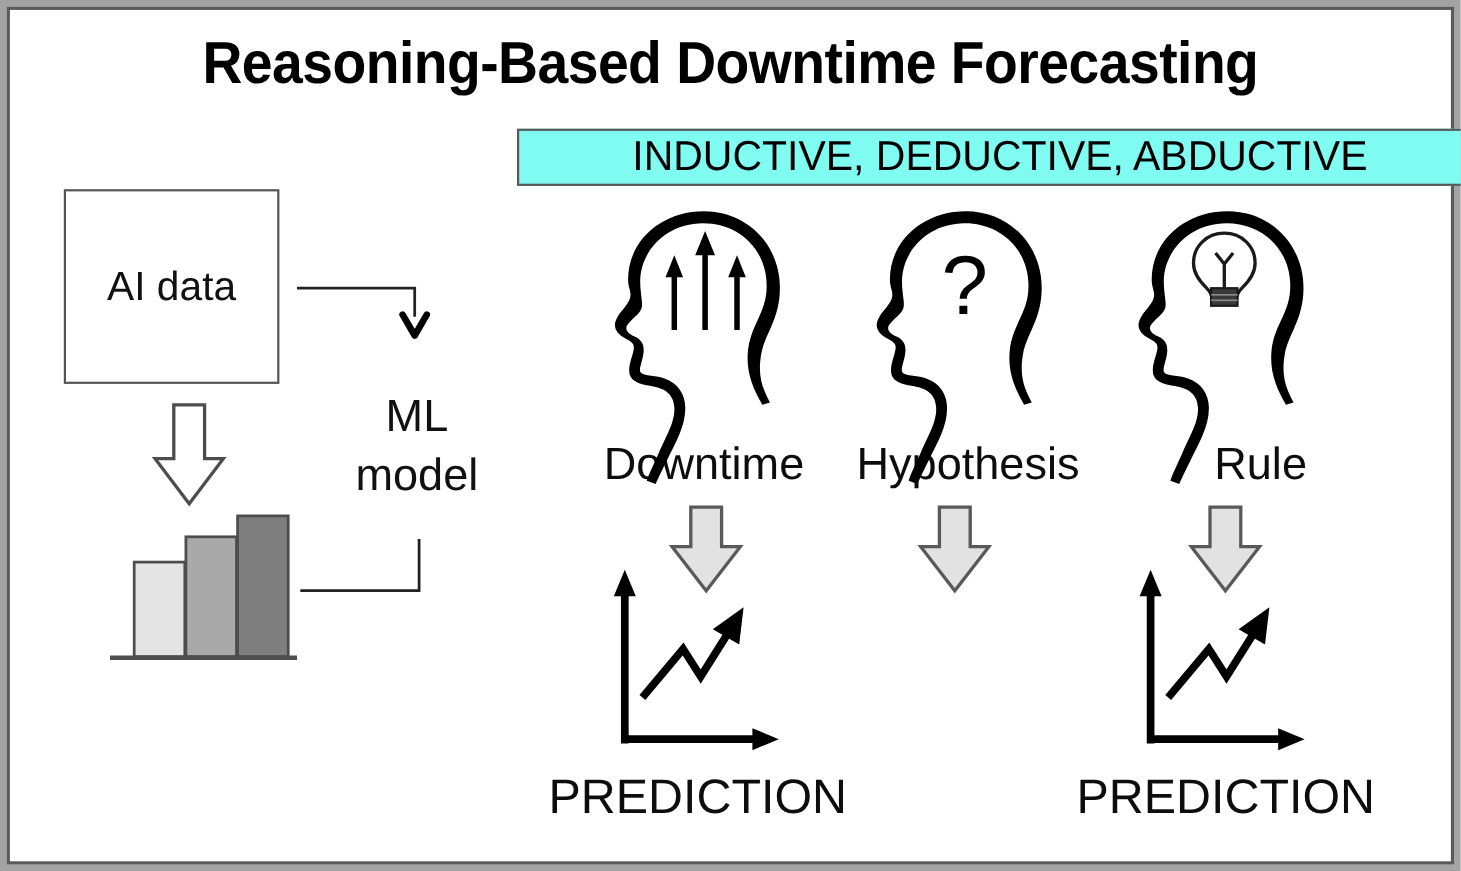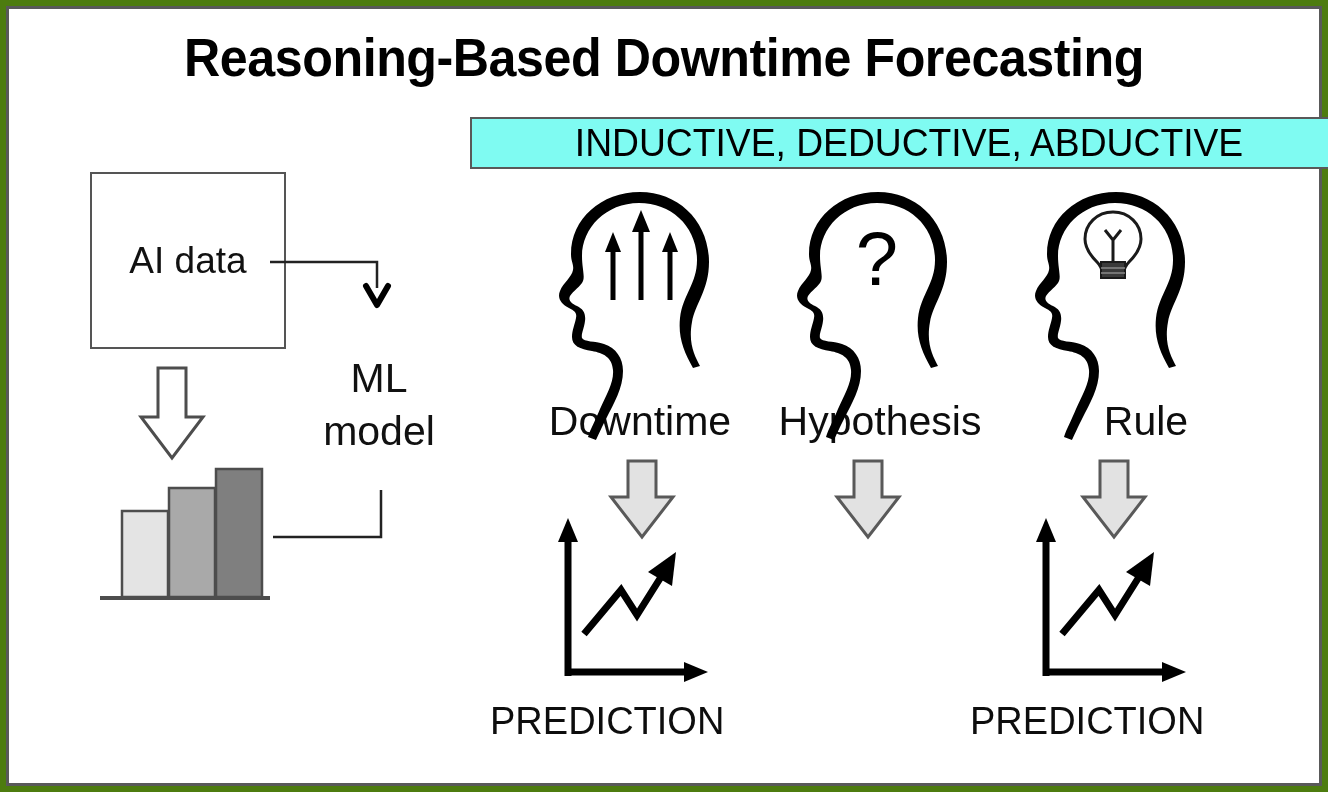--- a/index.html
+++ b/index.html
@@ -7,21 +7,21 @@
     padding: 0;
     background: #ffffff;
   }
   body {
     font-family: "Liberation Sans", sans-serif;
   }
   #canvas {
     position: relative;
     width: 1328px;
     height: 792px;
-    background: #4d7c0f;
+    background: #a3a3a3;
     overflow: hidden;
   }
   
   #frame {
     position: absolute;
     left: 6px;
     top: 6px;
     width: 1316px;
     height: 780px;
     border: 3px solid #595959;
@@ -61,21 +61,21 @@
   #banner .banner-text {
     font-size: 38px;
     color: #000000;
     white-space: nowrap;
     transform: scaleX(0.98);
     letter-spacing: 0px;
   }
   
   #ai-box {
     position: absolute;
-    left: 90px;
+    left: 58px;
     top: 172px;
     width: 196px;
     height: 177px;
     border: 2px solid #555555;
     box-sizing: border-box;
     background: #ffffff;
     display: flex;
     align-items: center;
     justify-content: center;
   }
@@ -107,22 +107,22 @@
     text-align: center;
     font-size: 41px;
     color: #0d0d0d;
     white-space: nowrap;
   }
   #label-pattern { left: 540px; top: 398px; width: 200px; }
   #label-hypothesis { left: 760px; top: 398px; width: 240px; }
   #label-rule { left: 1056px; top: 398px; width: 180px; }
   .pred-label {
     position: absolute;
-    text-align: left;
-    font-size: 38px;
+    text-align: right;
+    font-size: 44px;
     color: #0d0d0d;
     white-space: nowrap;
   }
   #pred-left { left: 490px; top: 700px; width: 280px; }
   #pred-right { left: 970px; top: 700px; width: 280px; }
 </style>
 </head>
 <body>
 
 <div id="canvas">

